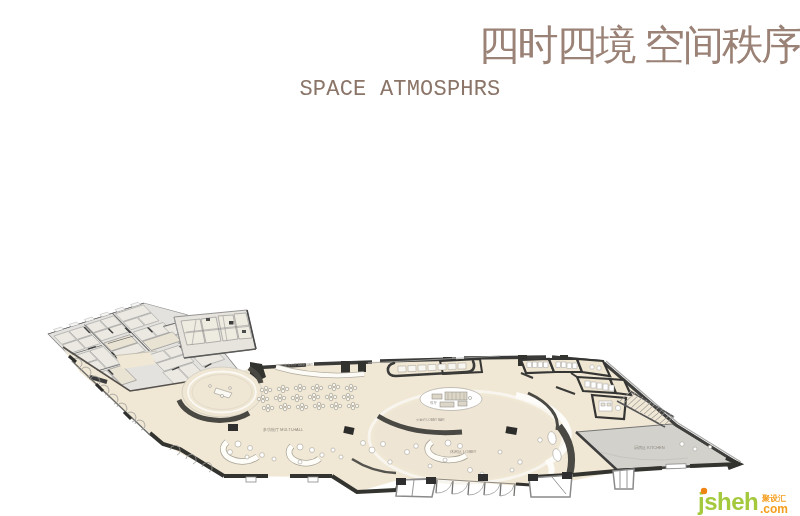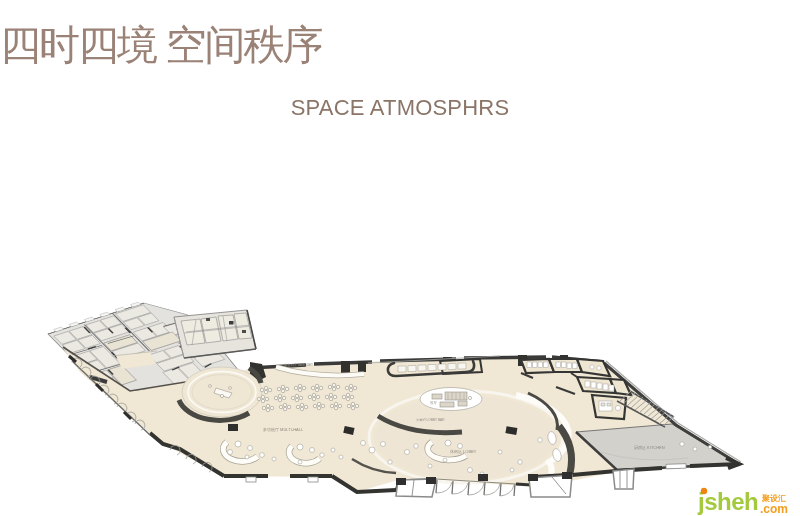--- a/index.html
+++ b/index.html
@@ -1,21 +1,21 @@
 <!DOCTYPE html>
 <html><head>
 <meta charset="utf-8">
 <style>
   html,body{margin:0;padding:0;background:#ffffff;width:800px;height:516px;overflow:hidden;}
-  .title{position:absolute;left:0;top:18px;width:800px;text-align:left;
+  .title{position:absolute;left:0;top:18px;width:800px;text-align:right;
     font-family:"Liberation Sans",sans-serif;font-size:41px;letter-spacing:-2px;
     color:#9b8276;font-weight:400;}
   .subtitle{position:absolute;left:0;top:77px;width:800px;text-align:center;
-    font-family:Liberation Sans, sans-serif;font-size:22px;letter-spacing:0.2px;
-    color:#8b7568;font-weight:400;margin-top:18px;}
+    font-family:Liberation Mono, monospace;font-size:22px;letter-spacing:0.2px;
+    color:#8b7568;font-weight:400;}
   svg{position:absolute;left:0;top:0;}
 </style>
 </head>
 <body>
 <div class="title">四时四境 空间秩序</div>
 <div class="subtitle">SPACE ATMOSPHRS</div>
 <svg width="800" height="516" viewBox="0 0 800 516">
 
   <path d="M64,349 L130,390 L241,372 L250,368 L364,362 L450,359 L540,357 L604,363
            L676,425 L739,465 L616,472 L590,477 L576,480

